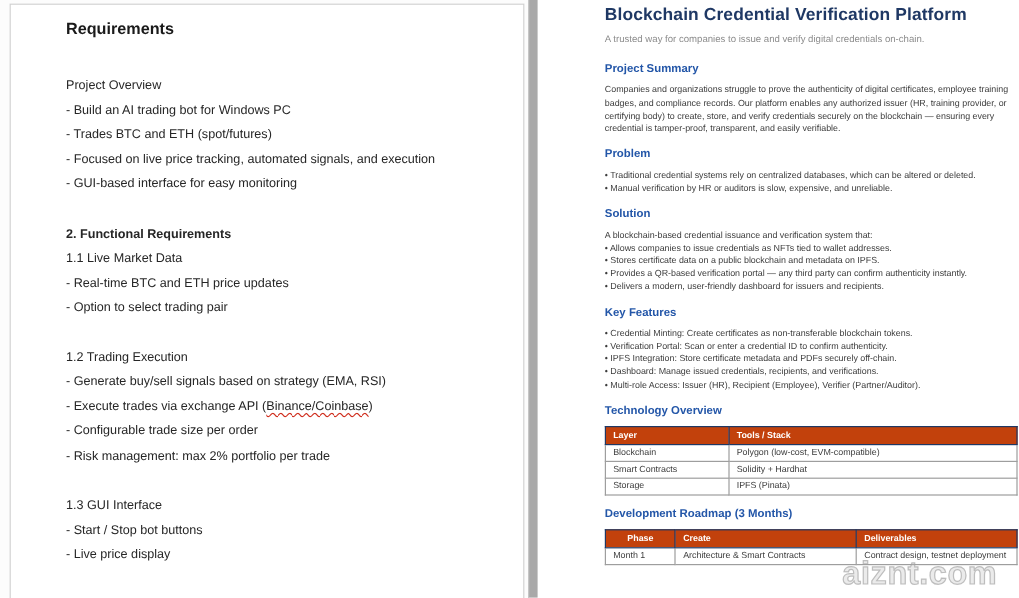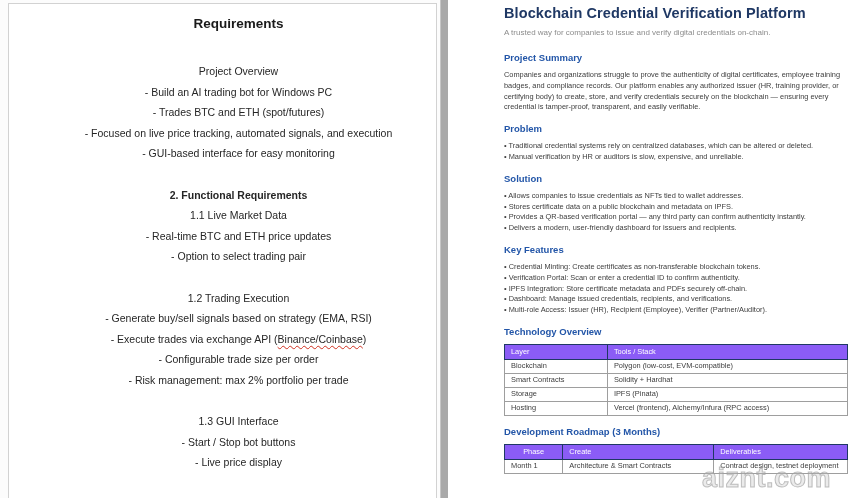--- a/index.html
+++ b/index.html
@@ -1,20 +1,20 @@
 <!DOCTYPE html>
 <html><head>
 <meta charset="utf-8">
 <style>
   * { margin:0; padding:0; box-sizing:border-box; }
   html,body { width:849px; height:498px; overflow:hidden; background:#ffffff;
               font-family:"Liberation Sans", sans-serif; }
 
   
-  .left-pane { position:absolute; left:0; top:0; width:440px; height:498px; background:#fcfcfc;text-align:center; }
+  .left-pane { position:absolute; left:0; top:0; width:440px; height:498px; background:#fcfcfc; }
   .left-page { position:absolute; left:8px; top:3px; width:429px; height:520px;
                background:#ffffff; border:1px solid #d2d2d2; }
   .left-content { padding:11px 14px 0 46px; }
   .left-title { font-size:13.5px; font-weight:bold; color:#1a1a1a; line-height:17px; margin-bottom:29px; }
   .line { font-size:10.5px; color:#262626; line-height:20.6px; white-space:nowrap; }
   .line.bold { font-weight:bold; }
   .gap { height:20.6px; }
   .spellerror { text-decoration:underline wavy #d03020 1px; text-underline-offset:2px; }
 
   
@@ -27,21 +27,21 @@
   .right-title { font-size:14.5px; font-weight:bold; color:#1f3864; line-height:18px; letter-spacing:.1px; }
   .right-subtitle { font-size:8px; color:#8c8c8c; margin-top:6px; line-height:10px; }
   .sections > .section:first-child { margin-top:14px; }
   .section { margin-top:10px; }
   .sec-heading { font-size:9.5px; font-weight:bold; color:#2356a8; line-height:12px; margin-bottom:6px; }
   .para { font-size:7.4px; color:#3c3c3c; line-height:10.8px; }
   .lead { white-space:nowrap; }
   .bullet { font-size:7.4px; color:#3c3c3c; line-height:10.8px; white-space:nowrap; }
 
   .data-table { width:100%; border-collapse:collapse; margin-top:4px; table-layout:fixed; }
-  .data-table th { background:#8b5cf6; color:#ffffff; font-weight:normal; text-align:left;
+  .data-table th { background:#c2410c; color:#ffffff; font-weight:bold; text-align:left;
                    font-size:7.4px; padding:3px 6px; border:1px solid #1f3864; line-height:8px; }
   .data-table td { font-size:7.4px; color:#3c3c3c; padding:2.5px 6px; border:1px solid #9e9e9e;
                    line-height:8px; background:#ffffff; overflow:hidden; white-space:nowrap; }
   .data-table.c2 th:nth-child(1), .data-table.c2 col:nth-child(1) { width:30%; }
   .data-table.c3 th:nth-child(1) { width:17%;text-align:center; }
   .data-table.c3 th:nth-child(2) { width:44%; }
 
   
   .watermark { position:absolute; right:18px; bottom:4px; font-size:27px; font-weight:bold;
                letter-spacing:.5px; color:rgba(190,190,190,0.30);
@@ -91,20 +91,21 @@
           <div class="sec-heading">Project Summary</div>
           <div class="para">Companies and organizations struggle to prove the authenticity of digital certificates, employee training badges, and compliance records. Our platform enables any authorized issuer (HR, training provider, or certifying body) to create, store, and verify credentials securely on the blockchain — ensuring every credential is tamper-proof, transparent, and easily verifiable.</div>
         </div>
         <div class="section">
           <div class="sec-heading">Problem</div>
           <div class="bullet">• Traditional credential systems rely on centralized databases, which can be altered or deleted.</div>
           <div class="bullet">• Manual verification by HR or auditors is slow, expensive, and unreliable.</div>
         </div>
         <div class="section">
           <div class="sec-heading">Solution</div>
+          <div class="para lead">A blockchain-based credential issuance and verification system that:</div>
           <div class="bullet">• Allows companies to issue credentials as NFTs tied to wallet addresses.</div>
           <div class="bullet">• Stores certificate data on a public blockchain and metadata on IPFS.</div>
           <div class="bullet">• Provides a QR-based verification portal — any third party can confirm authenticity instantly.</div>
           <div class="bullet">• Delivers a modern, user-friendly dashboard for issuers and recipients.</div>
         </div>
         <div class="section">
           <div class="sec-heading">Key Features</div>
           <div class="bullet">• Credential Minting: Create certificates as non-transferable blockchain tokens.</div>
           <div class="bullet">• Verification Portal: Scan or enter a credential ID to confirm authenticity.</div>
           <div class="bullet">• IPFS Integration: Store certificate metadata and PDFs securely off-chain.</div>
@@ -126,24 +127,20 @@
                 <td>Polygon (low-cost, EVM-compatible)</td>
               </tr>
               <tr>
                 <td>Smart Contracts</td>
                 <td>Solidity + Hardhat</td>
               </tr>
               <tr>
                 <td>Storage</td>
                 <td>IPFS (Pinata)</td>
               </tr>
-              <tr>
-                <td>Hosting</td>
-                <td>Vercel (frontend), Alchemy/Infura (RPC access)</td>
-              </tr>
             </tbody>
           </table>
         </div>
         <div class="section">
           <div class="sec-heading">Development Roadmap (3 Months)</div>
           <table class="data-table c3">
             <thead>
               <tr>
                 <th>Phase</th>
                 <th>Create</th>

